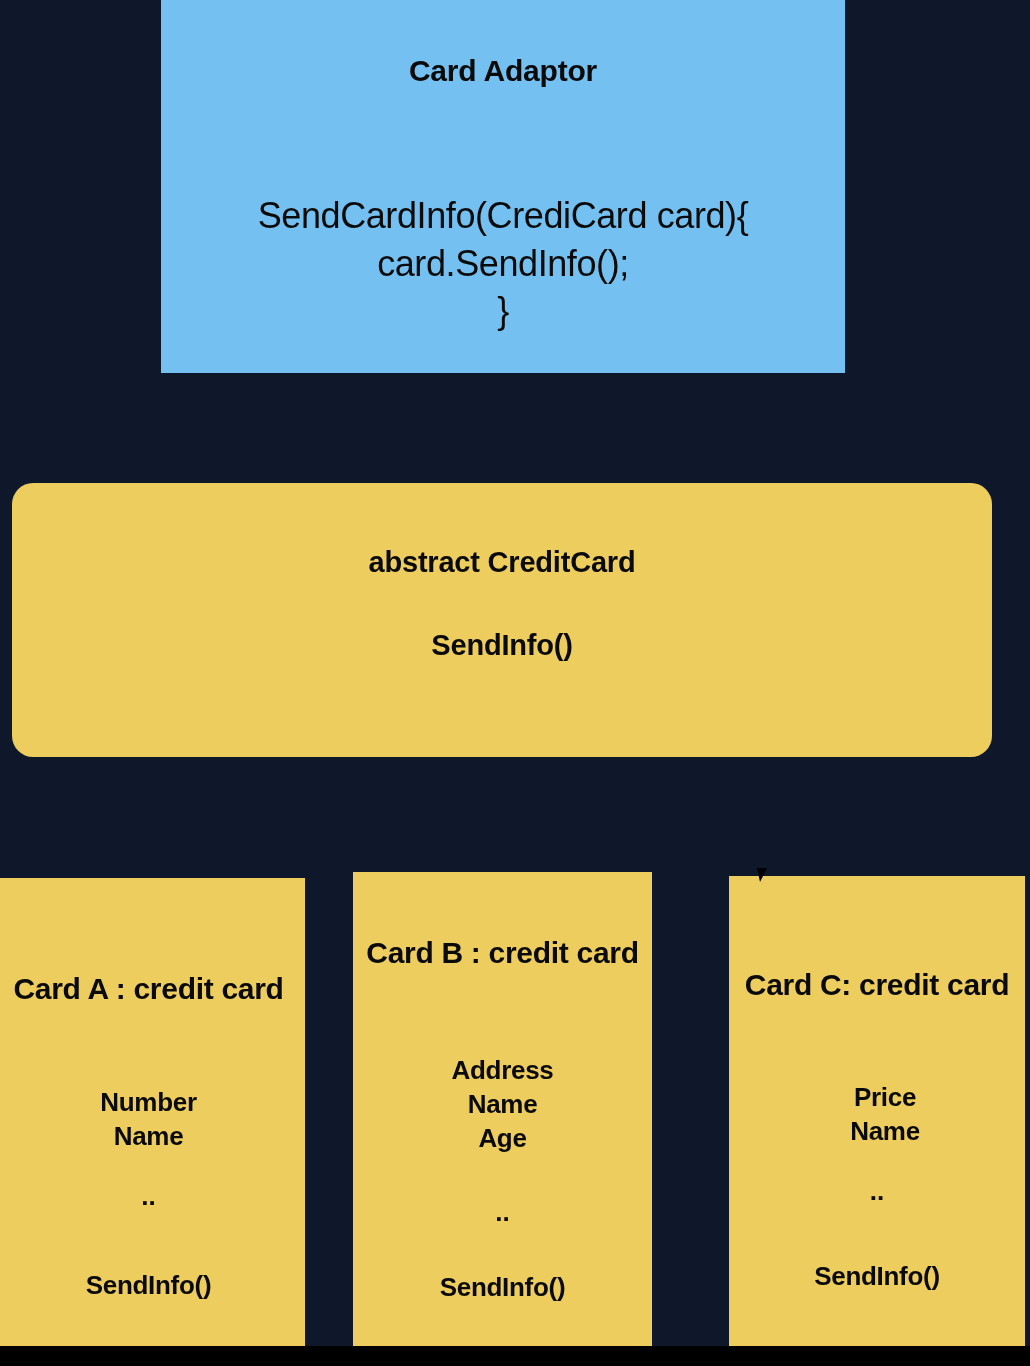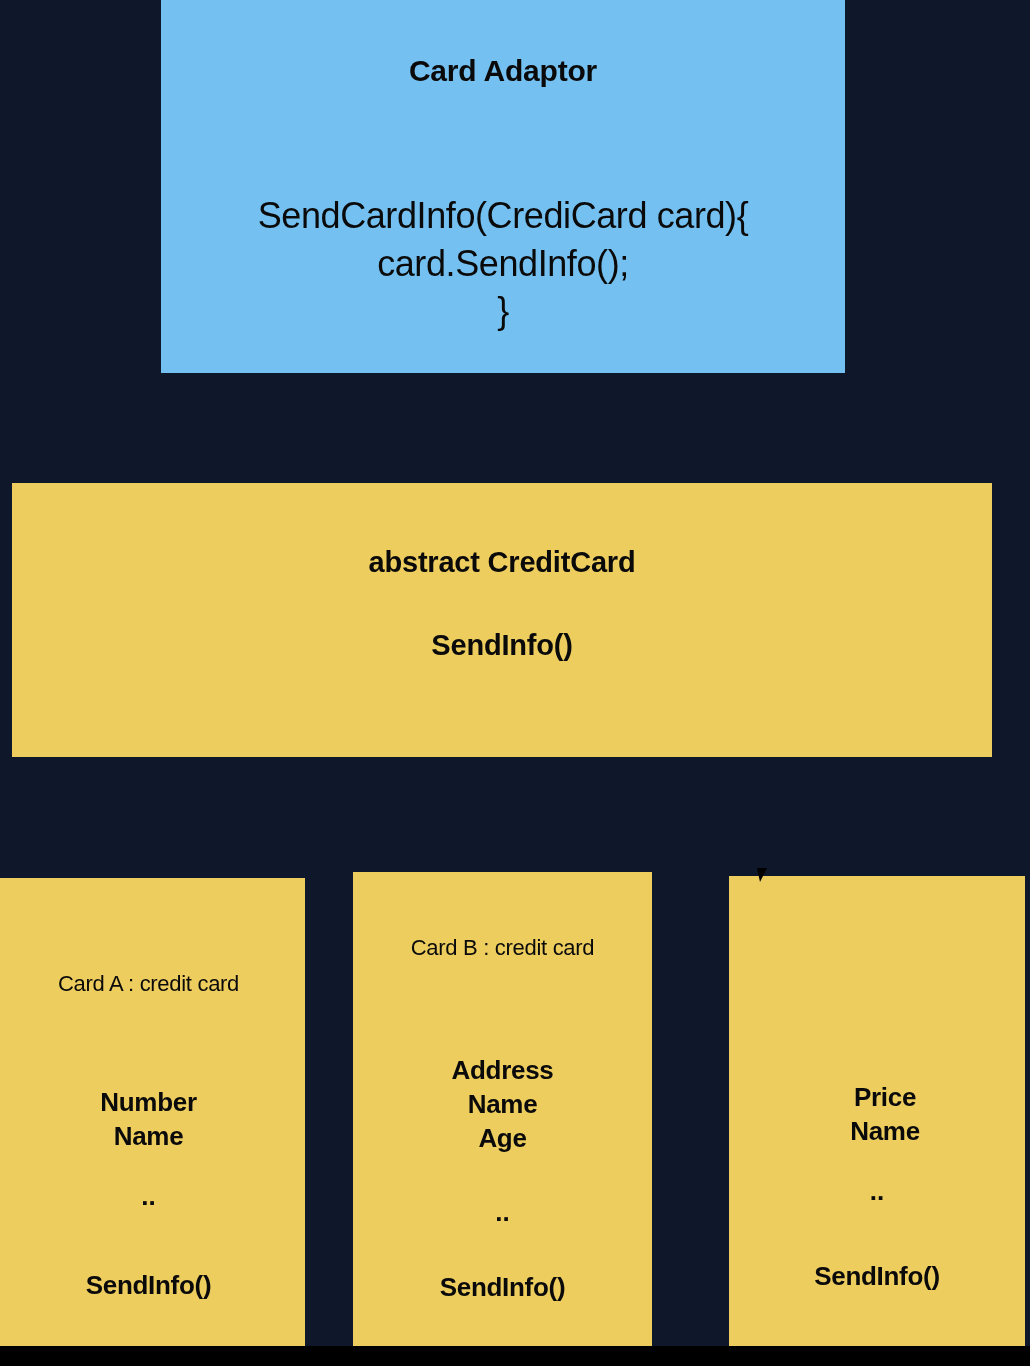--- a/index.html
+++ b/index.html
@@ -56,20 +56,21 @@
     white-space: pre-line;
   }
 
   
   .abstract-box {
     left: 12px;
     top: 483px;
     width: 980px;
     height: 274px;
     background: #eecd5f;
+    border-radius: 21px;
   }
   .abstract-title {
     position: absolute;
     left: 0;
     top: 63px;
     width: 100%;
     font-size: 29px;
     font-weight: bold;
     line-height: 1.15;
     letter-spacing: -0.2px;
@@ -108,22 +109,22 @@
     height: 486px;
   }
   .card-inner {
     position: absolute;
     left: 0;
     width: 100%;
     padding: 0 10px;
     box-sizing: border-box;
   }
   .card-title {
-    font-size: 22px;
-    font-weight: normal;
+    font-size: 30px;
+    font-weight: bold;
     line-height: 1.25;
     letter-spacing: -0.3px;
   }
   .card-fields {
     font-size: 26px;
     font-weight: bold;
     line-height: 1.3;
     letter-spacing: -0.3px;
     white-space: pre-line;
   }
@@ -194,20 +195,21 @@
   <div class="node card-box card-b">
     <div class="card-inner card-title">Card B : credit card</div>
     <div class="card-inner card-fields">Address
 Name
 Age</div>
     <div class="card-inner card-dots">..</div>
     <div class="card-inner card-method">SendInfo()</div>
   </div>
 
   <div class="node card-box card-c">
+    <div class="card-inner card-title">Card C: credit card</div>
     <div class="card-inner card-fields">Price
 Name</div>
     <div class="card-inner card-dots">..</div>
     <div class="card-inner card-method">SendInfo()</div>
   </div>
 
   <div class="connector-notch"></div>
 
 </div>
 

